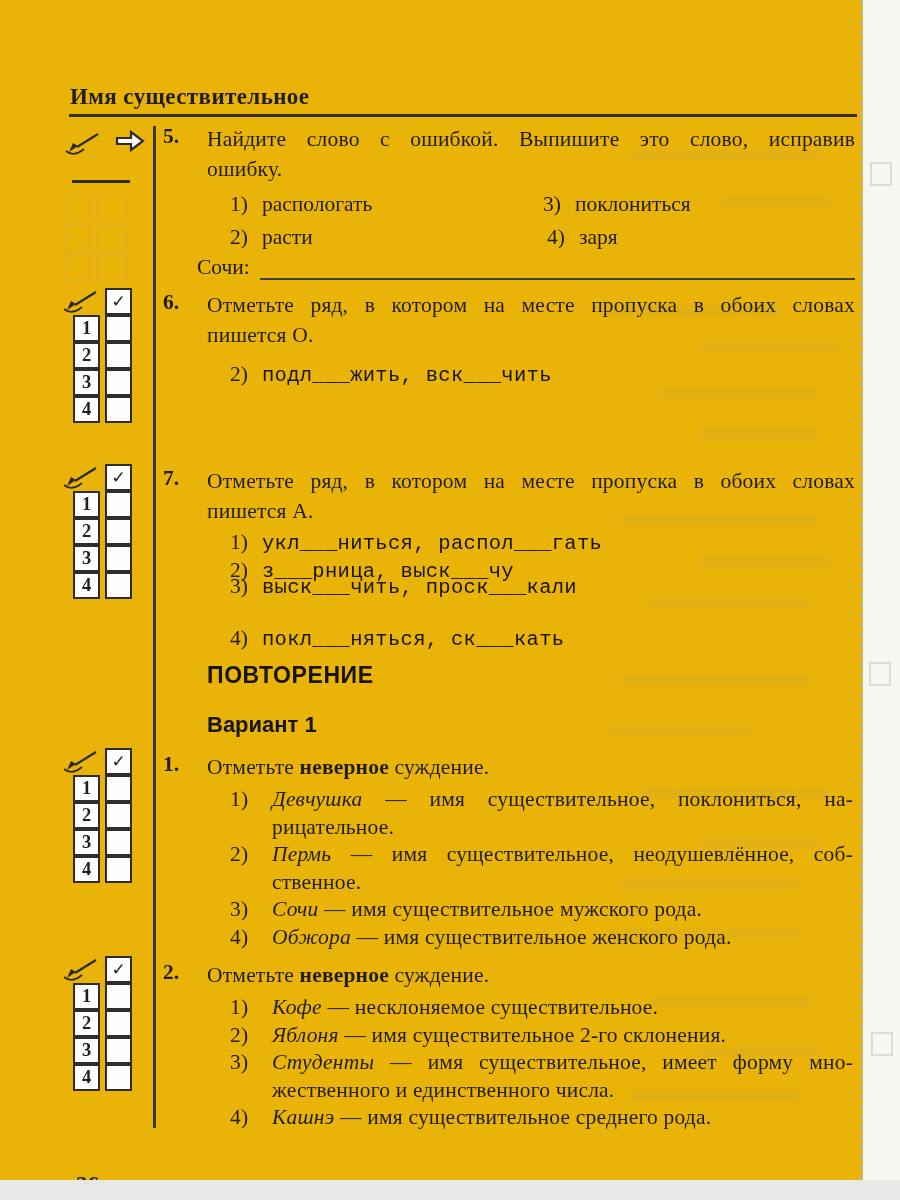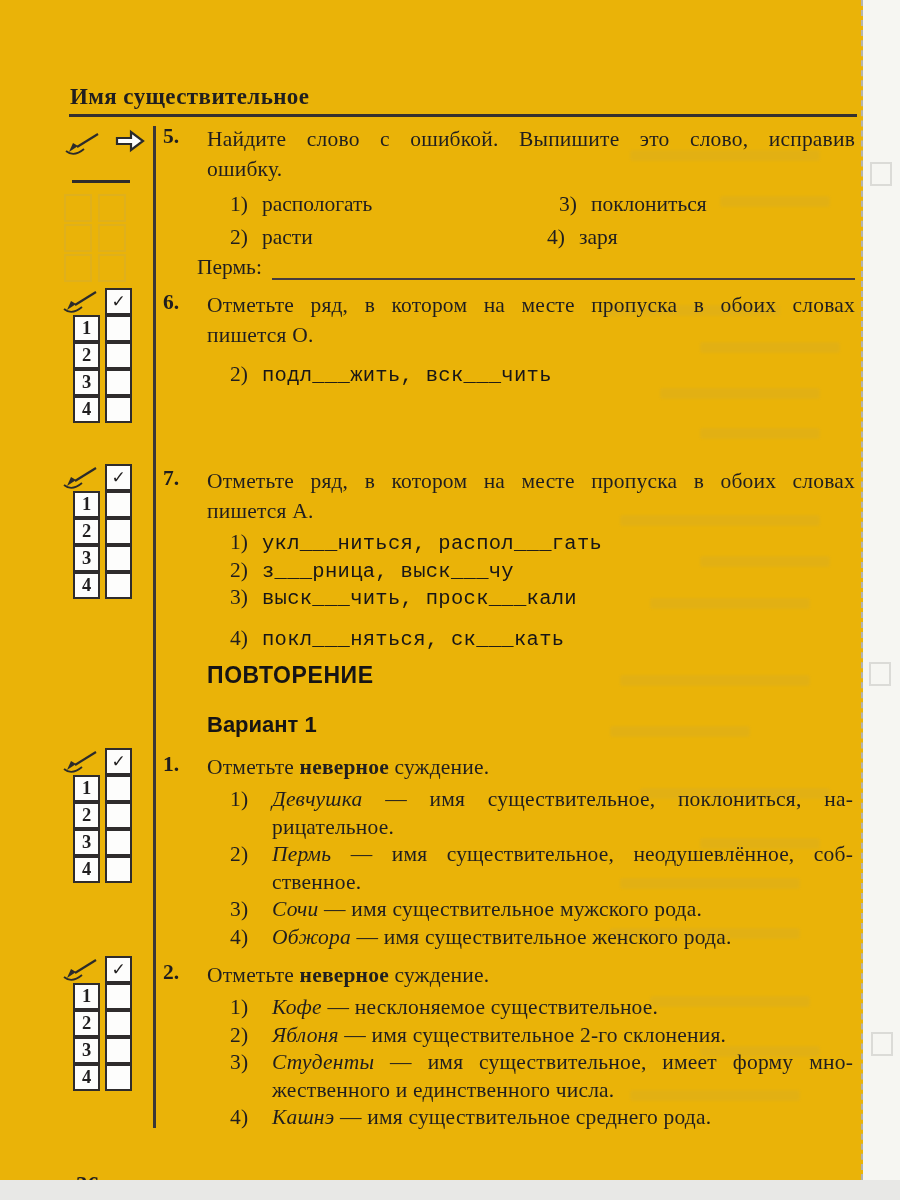--- a/index.html
+++ b/index.html
@@ -106,24 +106,24 @@
   <div class="ghostbox" style="left:98px;top:254px"></div>
 
   <div class="qblock" style="top:124px">
     <span class="qnum">5.</span>
     <div class="prompt">
       <div class="just">Найдите слово с ошибкой. Выпишите это слово, исправив</div>
       <div>ошибку.</div>
     </div>
     <div class="optrow" style="left:67px;top:68px"><span class="optnum">1)</span><span>распологать</span></div>
     <div class="optrow" style="left:67px;top:101px"><span class="optnum">2)</span><span>расти</span></div>
-    <div class="optrow" style="left:396px;top:68px"><span class="optnum">3)</span><span>поклониться</span></div>
+    <div class="optrow" style="left:380px;top:68px"><span class="optnum">3)</span><span>поклониться</span></div>
     <div class="optrow" style="left:384px;top:101px"><span class="optnum">4)</span><span>заря</span></div>
     <div class="ansrow">
-      <span>Пермь:</span>
+      <span>Сочи:</span>
       <span class="ansline"></span>
     </div>
   </div>
 
   <div class="mgrid" style="top:288px">
     <div class="mrow">
       <svg class="pic" width="38" height="26" viewBox="0 0 38 26">
         <path d="M34 3 L13 16" stroke="#2b2b2b" stroke-width="2.2" fill="none"></path>
           <path d="M14 15 L5 21 L9 12 Z" fill="#2b2b2b"></path>
           <path d="M2 20 C8 25 14 23 20 18" stroke="#2b2b2b" stroke-width="1.8" fill="none"></path>
@@ -185,21 +185,21 @@
   </div>
 
   <div class="qblock" style="top:466px">
     <span class="qnum">7.</span>
     <div class="prompt">
       <div class="just">Отметьте ряд, в котором на месте пропуска в обоих словах</div>
       <div>пишется А.</div>
     </div>
     <div class="optrow" style="left:67px;top:64px"><span class="optnum">1)</span><span class="mono">укл___ниться, распол___гать</span></div>
     <div class="optrow" style="left:67px;top:92px"><span class="optnum">2)</span><span class="mono">з___рница, выск___чу</span></div>
-    <div class="optrow" style="left:67px;top:119px"><span class="optnum">3)</span><span class="mono">выск___чить, проск___кали</span></div>
+    <div class="optrow" style="left:67px;top:108px"><span class="optnum">3)</span><span class="mono">выск___чить, проск___кали</span></div>
     <div class="optrow" style="left:67px;top:160px"><span class="optnum">4)</span><span class="mono">покл___няться, ск___кать</span></div>
   </div>
 
   <div class="sect h1">ПОВТОРЕНИЕ</div>
   <div class="sect h2">Вариант 1</div>
 
   <div class="mgrid" style="top:748px">
     <div class="mrow">
       <svg class="pic" width="38" height="26" viewBox="0 0 38 26">
         <path d="M34 3 L13 16" stroke="#2b2b2b" stroke-width="2.2" fill="none"></path>

